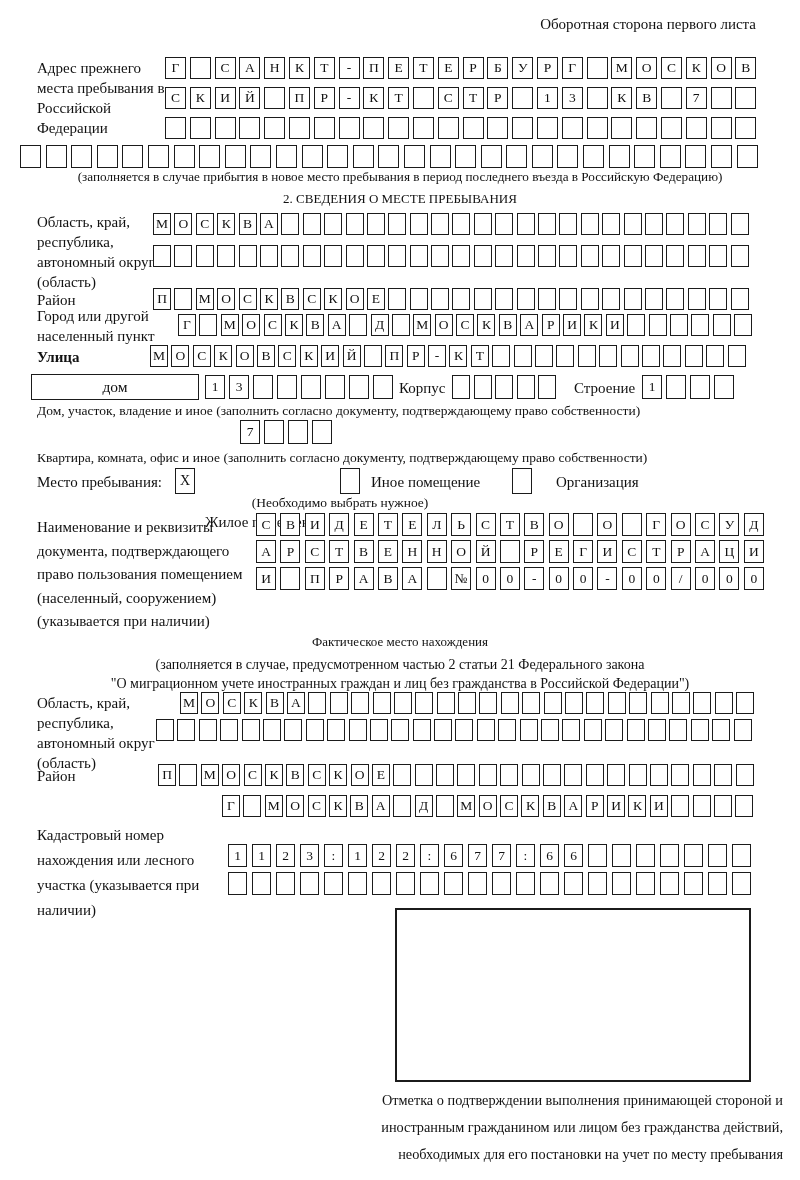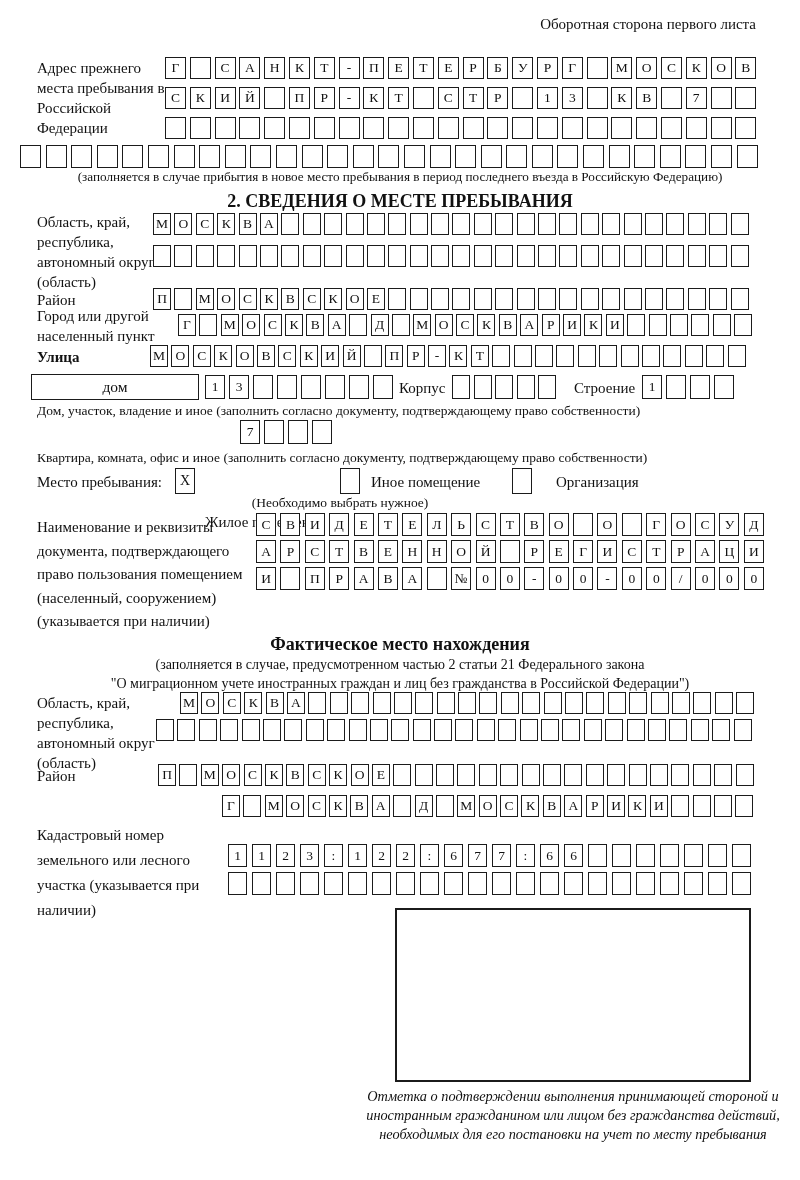--- a/index.html
+++ b/index.html
@@ -26,21 +26,21 @@
   .namebox{
     box-sizing:border-box;border:1.6px solid #1b1b1b;display:flex;
     align-items:center;justify-content:center;font-size:15.5px;background:#fff;
   }
   .checkbox{
     box-sizing:border-box;border:1.6px solid #1b1b1b;width:20px;height:26px;
     display:flex;align-items:center;justify-content:center;font-size:14px;background:#fff;
   }
   .center{text-align:center;width:800px;left:0;}
   .cap{font-size:13.2px;}
-  .head{font-weight:bold;font-size:18px;}
+  .head{font-weight:normal;font-size:13px;}
   .note14{font-size:14px;}
   .stampbox{box-sizing:border-box;border:2px solid #1b1b1b;background:#fff;}
 </style>
 </head>
 <body>
 
 <div class="page">
 
   <div class="abs" style="top:16px;right:44px;font-size:15px;">Оборотная сторона первого листа</div>
 
@@ -549,21 +549,21 @@
       <div class="cell">Р</div>
       <div class="cell">И</div>
       <div class="cell">К</div>
       <div class="cell">И</div>
       <div class="cell"></div>
       <div class="cell"></div>
       <div class="cell"></div>
       <div class="cell"></div>
     </div>
 
-  <div class="abs lbl" style="left:37px;top:823px;width:178px;line-height:25px;">Кадастровый номер земельного или лесного участка (указывается при наличии)</div>
+  <div class="abs lbl" style="left:37px;top:823px;width:178px;line-height:25px;">Кадастровый номер нахождения или лесного участка (указывается при наличии)</div>
   <div class="abs cells c-kad" style="left:228px;top:844px;">
       <div class="cell">1</div>
       <div class="cell">1</div>
       <div class="cell">2</div>
       <div class="cell">3</div>
       <div class="cell">:</div>
       <div class="cell">1</div>
       <div class="cell">2</div>
       <div class="cell">2</div>
       <div class="cell">:</div>
@@ -600,15 +600,15 @@
       <div class="cell"></div>
       <div class="cell"></div>
       <div class="cell"></div>
       <div class="cell"></div>
       <div class="cell"></div>
       <div class="cell"></div>
       <div class="cell"></div>
     </div>
 
   <div class="abs stampbox" style="left:395px;top:908px;width:356px;height:174px;"></div>
-  <div class="abs" style="left:363px;top:1087px;width:420px;text-align:center;font-size:14.3px;line-height:19px;font-style:italic;">Отметка о подтверждении выполнения принимающей стороной и иностранным гражданином или лицом без гражданства действий, необходимых для его постановки на учет по месту пребывания</div>
+  <div class="abs" style="left:363px;top:1087px;width:420px;text-align:right;font-size:14.3px;line-height:27px;">Отметка о подтверждении выполнения принимающей стороной и иностранным гражданином или лицом без гражданства действий, необходимых для его постановки на учет по месту пребывания</div>
 
 </div>
 
 </body></html>

